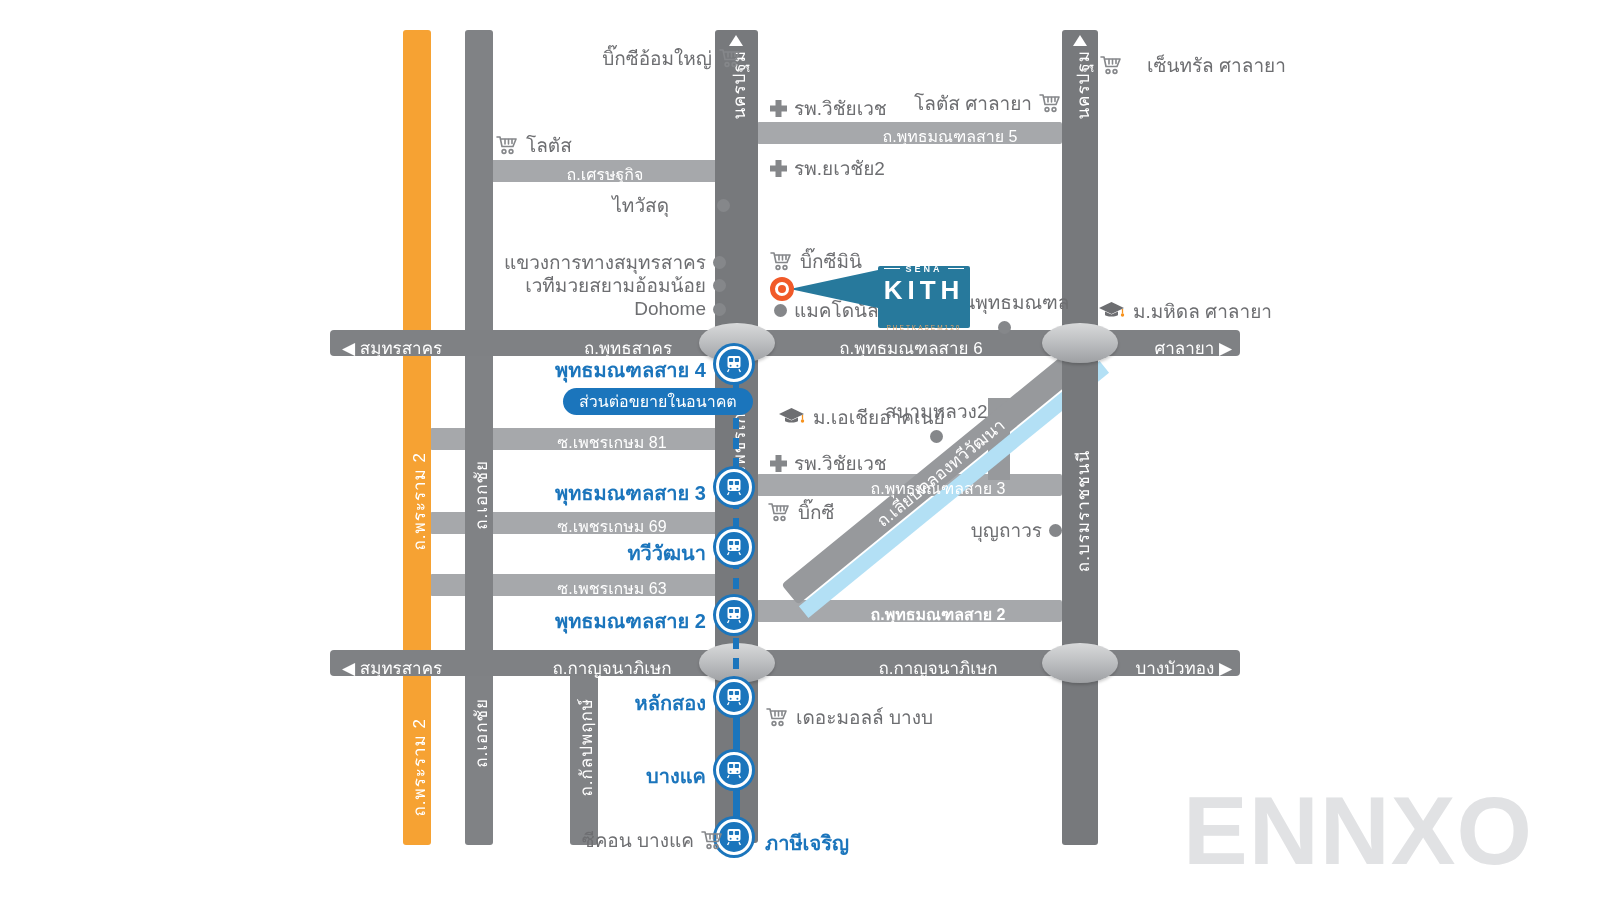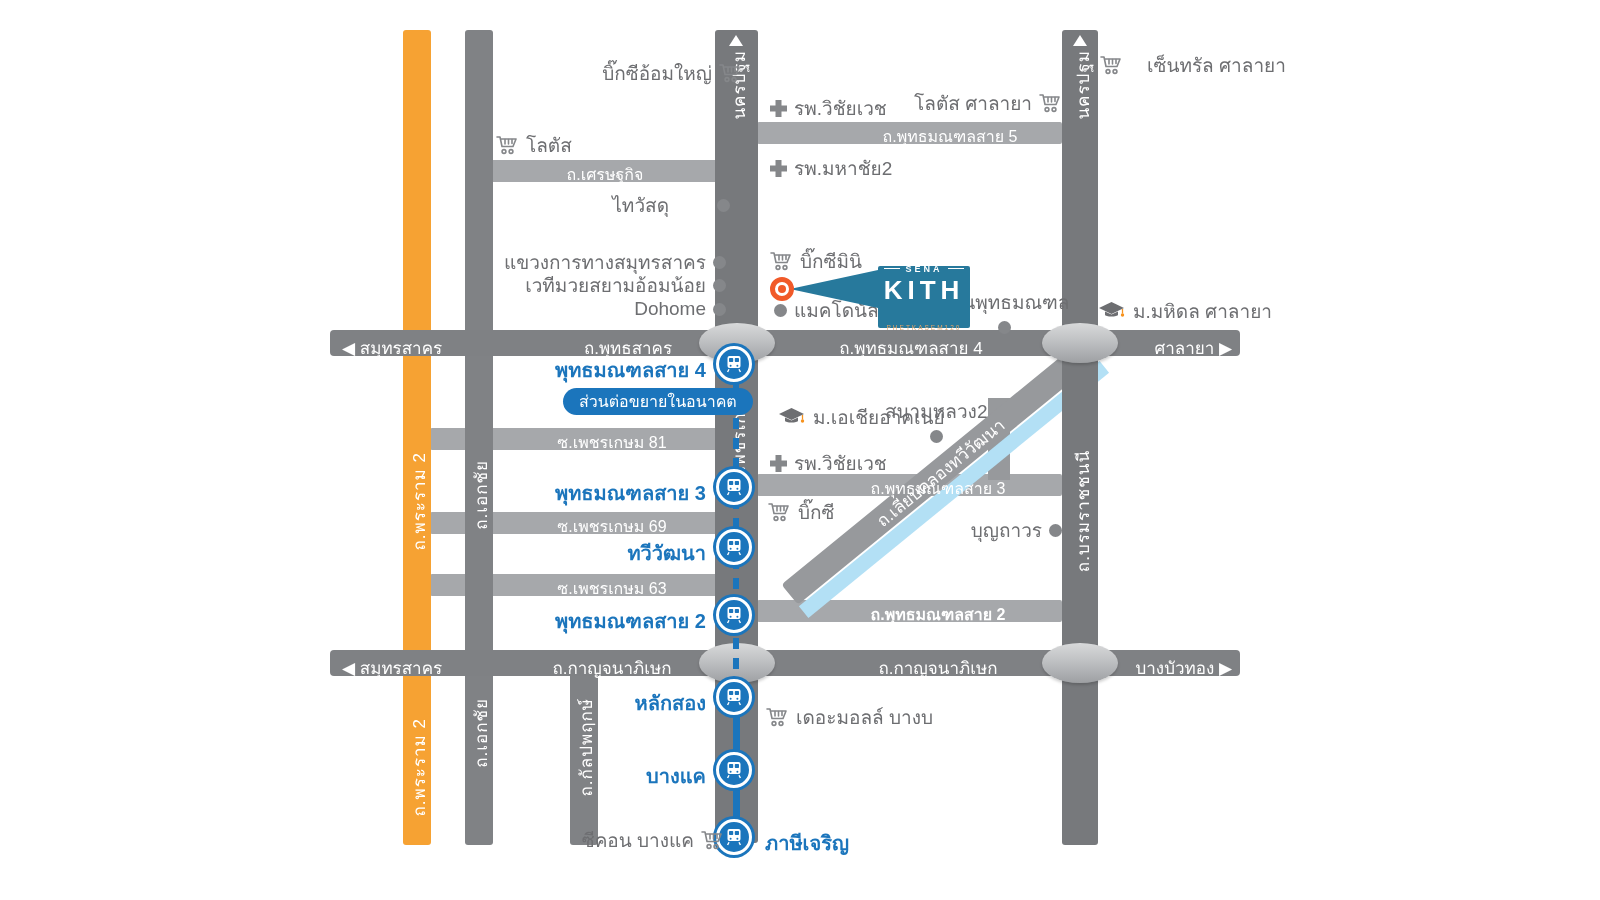--- a/index.html
+++ b/index.html
@@ -90,21 +90,21 @@
   <div class="hbar-dark" style="left:330px;top:330px;width:910px;"></div>
   <div class="hbar-dark" style="left:330px;top:650px;width:910px;"></div>
 
   <div class="overpass" style="left:699px;top:323px;"></div>
   <div class="overpass" style="left:1042px;top:323px;"></div>
   <div class="overpass" style="left:699px;top:643px;"></div>
   <div class="overpass" style="left:1042px;top:643px;"></div>
 
   <span class="road-text" style="left:342px;top:334px;">◀ สมุทรสาคร</span>
   <span class="road-text c" style="left:628px;top:334px;">ถ.พุทธสาคร</span>
-  <span class="road-text c" style="left:911px;top:334px;">ถ.พุทธมณฑลสาย 4</span>
+  <span class="road-text c" style="left:911px;top:334px;">ถ.พุทธมณฑลสาย 6</span>
   <span class="road-text" style="right:368px;top:334px;">ศาลายา ▶</span>
   <span class="road-text" style="left:342px;top:654px;">◀ สมุทรสาคร</span>
   <span class="road-text c" style="left:612px;top:654px;">ถ.กาญจนาภิเษก</span>
   <span class="road-text c" style="left:938px;top:654px;">ถ.กาญจนาภิเษก</span>
   <span class="road-text" style="right:368px;top:654px;">บางบัวทอง ▶</span>
 
   <span class="bar-label" style="left:605px;top:162px;">ถ.เศรษฐกิจ</span>
   <span class="bar-label" style="left:950px;top:124px;">ถ.พุทธมณฑลสาย 5</span>
   <span class="bar-label" style="left:612px;top:430px;">ซ.เพชรเกษม 81</span>
   <span class="bar-label" style="left:612px;top:514px;">ซ.เพชรเกษม 69</span>
@@ -189,21 +189,21 @@
     </div>
 
   <span class="st-label r" style="right:894px;top:354px;">พุทธมณฑลสาย 4</span>
   <span class="st-label r" style="right:894px;top:477px;">พุทธมณฑลสาย 3</span>
   <span class="st-label r" style="right:894px;top:537px;">ทวีวัฒนา</span>
   <span class="st-label r" style="right:894px;top:605px;">พุทธมณฑลสาย 2</span>
   <span class="st-label r" style="right:894px;top:687px;">หลักสอง</span>
   <span class="st-label r" style="right:894px;top:760px;">บางแค</span>
   <span class="st-label" style="left:765px;top:827px;">ภาษีเจริญ</span>
 
-  <div class="poi" style="right:858px;top:46px;margin-top:15px;">
+  <div class="poi" style="right:858px;top:46px;">
       <span>บิ๊กซีอ้อมใหญ่</span>
       <svg width="23" height="20" viewBox="0 0 23 20">
         <g fill="none" stroke="#85878a" stroke-width="1.6" stroke-linecap="round" stroke-linejoin="round">
           <path d="M1 2h3l2 9.5h11l3-7.5H5.5"></path>
           <path d="M9 4.5v4.5M12.5 4.5v4.5M16 4.5v4"></path>
           <circle cx="8" cy="16.5" r="1.9"></circle>
           <circle cx="15" cy="16.5" r="1.9"></circle>
         </g>
       </svg>
     </div>
@@ -232,21 +232,21 @@
           <path d="M9 4.5v4.5M12.5 4.5v4.5M16 4.5v4"></path>
           <circle cx="8" cy="16.5" r="1.9"></circle>
           <circle cx="15" cy="16.5" r="1.9"></circle>
         </g>
       </svg>
     </div>
   <div class="poi" style="left:770px;top:156px;">
       <svg width="17" height="17" viewBox="0 0 17 17">
         <path fill="#85878a" d="M5.5 0h6v5.5H17v6h-5.5V17h-6v-5.5H0v-6h5.5z"></path>
       </svg>
-      <span>รพ.มหาชัย2</span>
+      <span>รพ.ยเวชัย2</span>
     </div>
   <div class="poi" style="left:496px;top:133px;align-items:center;">
       <svg width="23" height="20" viewBox="0 0 23 20">
         <g fill="none" stroke="#85878a" stroke-width="1.6" stroke-linecap="round" stroke-linejoin="round">
           <path d="M1 2h3l2 9.5h11l3-7.5H5.5"></path>
           <path d="M9 4.5v4.5M12.5 4.5v4.5M16 4.5v4"></path>
           <circle cx="8" cy="16.5" r="1.9"></circle>
           <circle cx="15" cy="16.5" r="1.9"></circle>
         </g>
       </svg>
@@ -362,13 +362,14 @@
   <div class="logo-box">
     <div class="logo-top">
         <span class="logo-rule"></span>
         <span>SENA</span>
         <span class="logo-rule"></span>
       </div>
     <div class="logo-main">KITH</div>
     <div class="logo-sub">PHETKASEM120</div>
   </div>
 
+  <div class="watermark">ENNXO</div>
 </div>
 
 </body></html>

